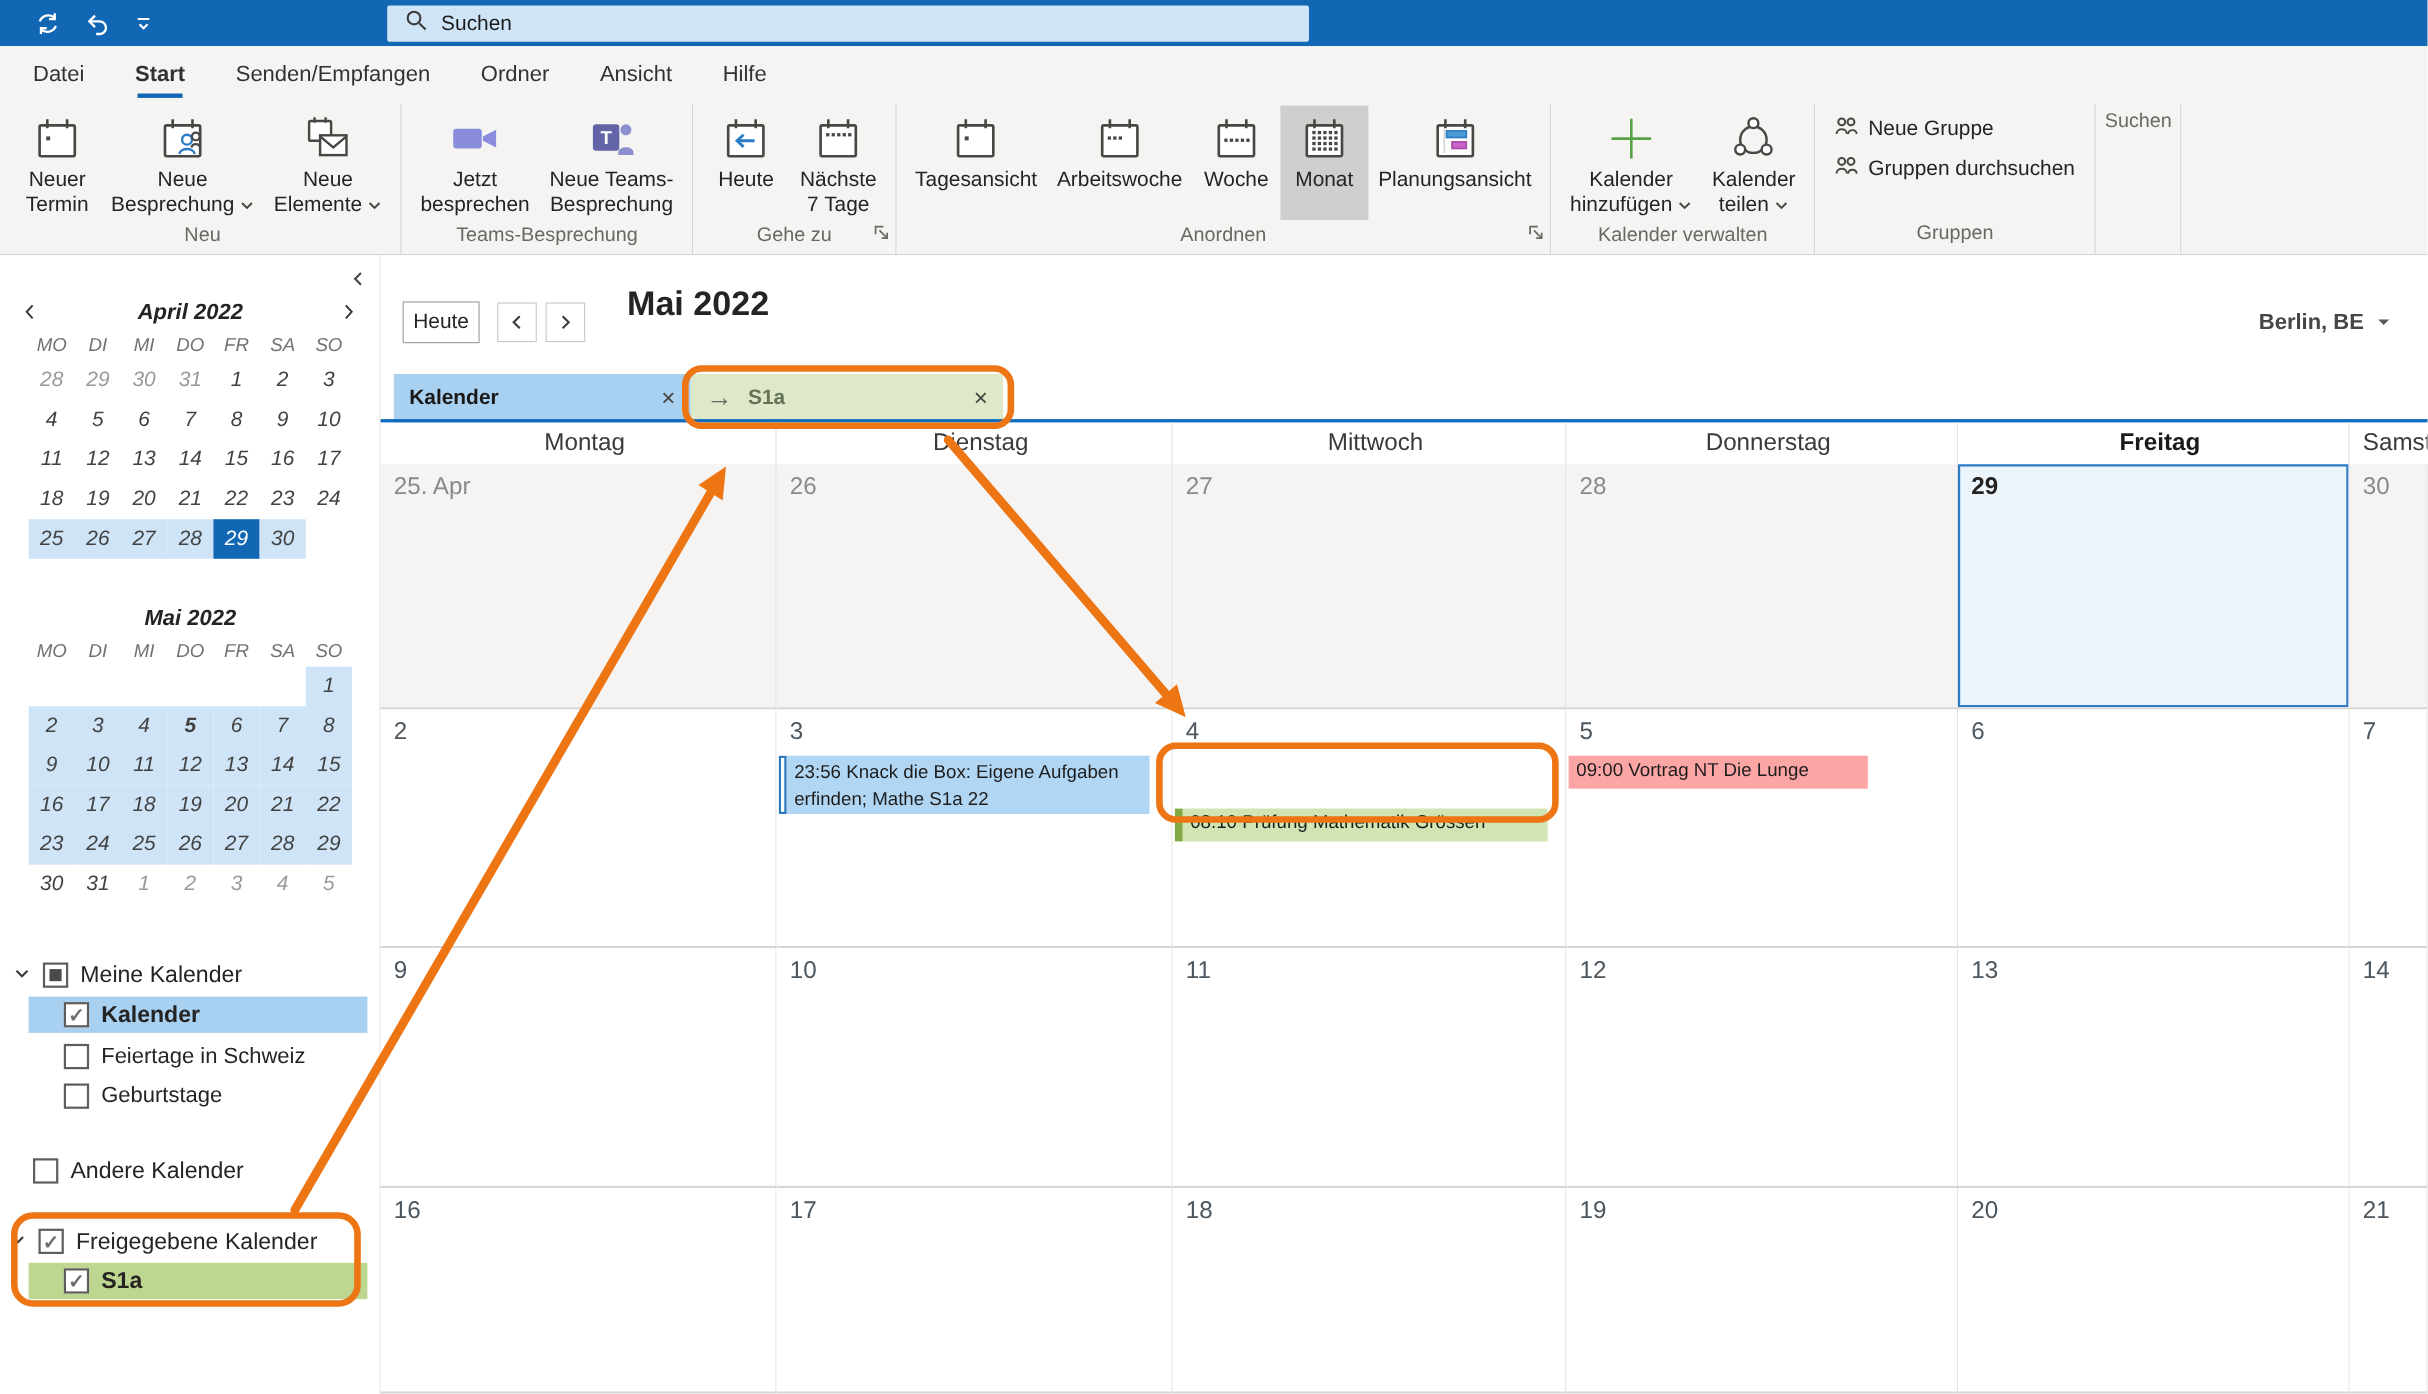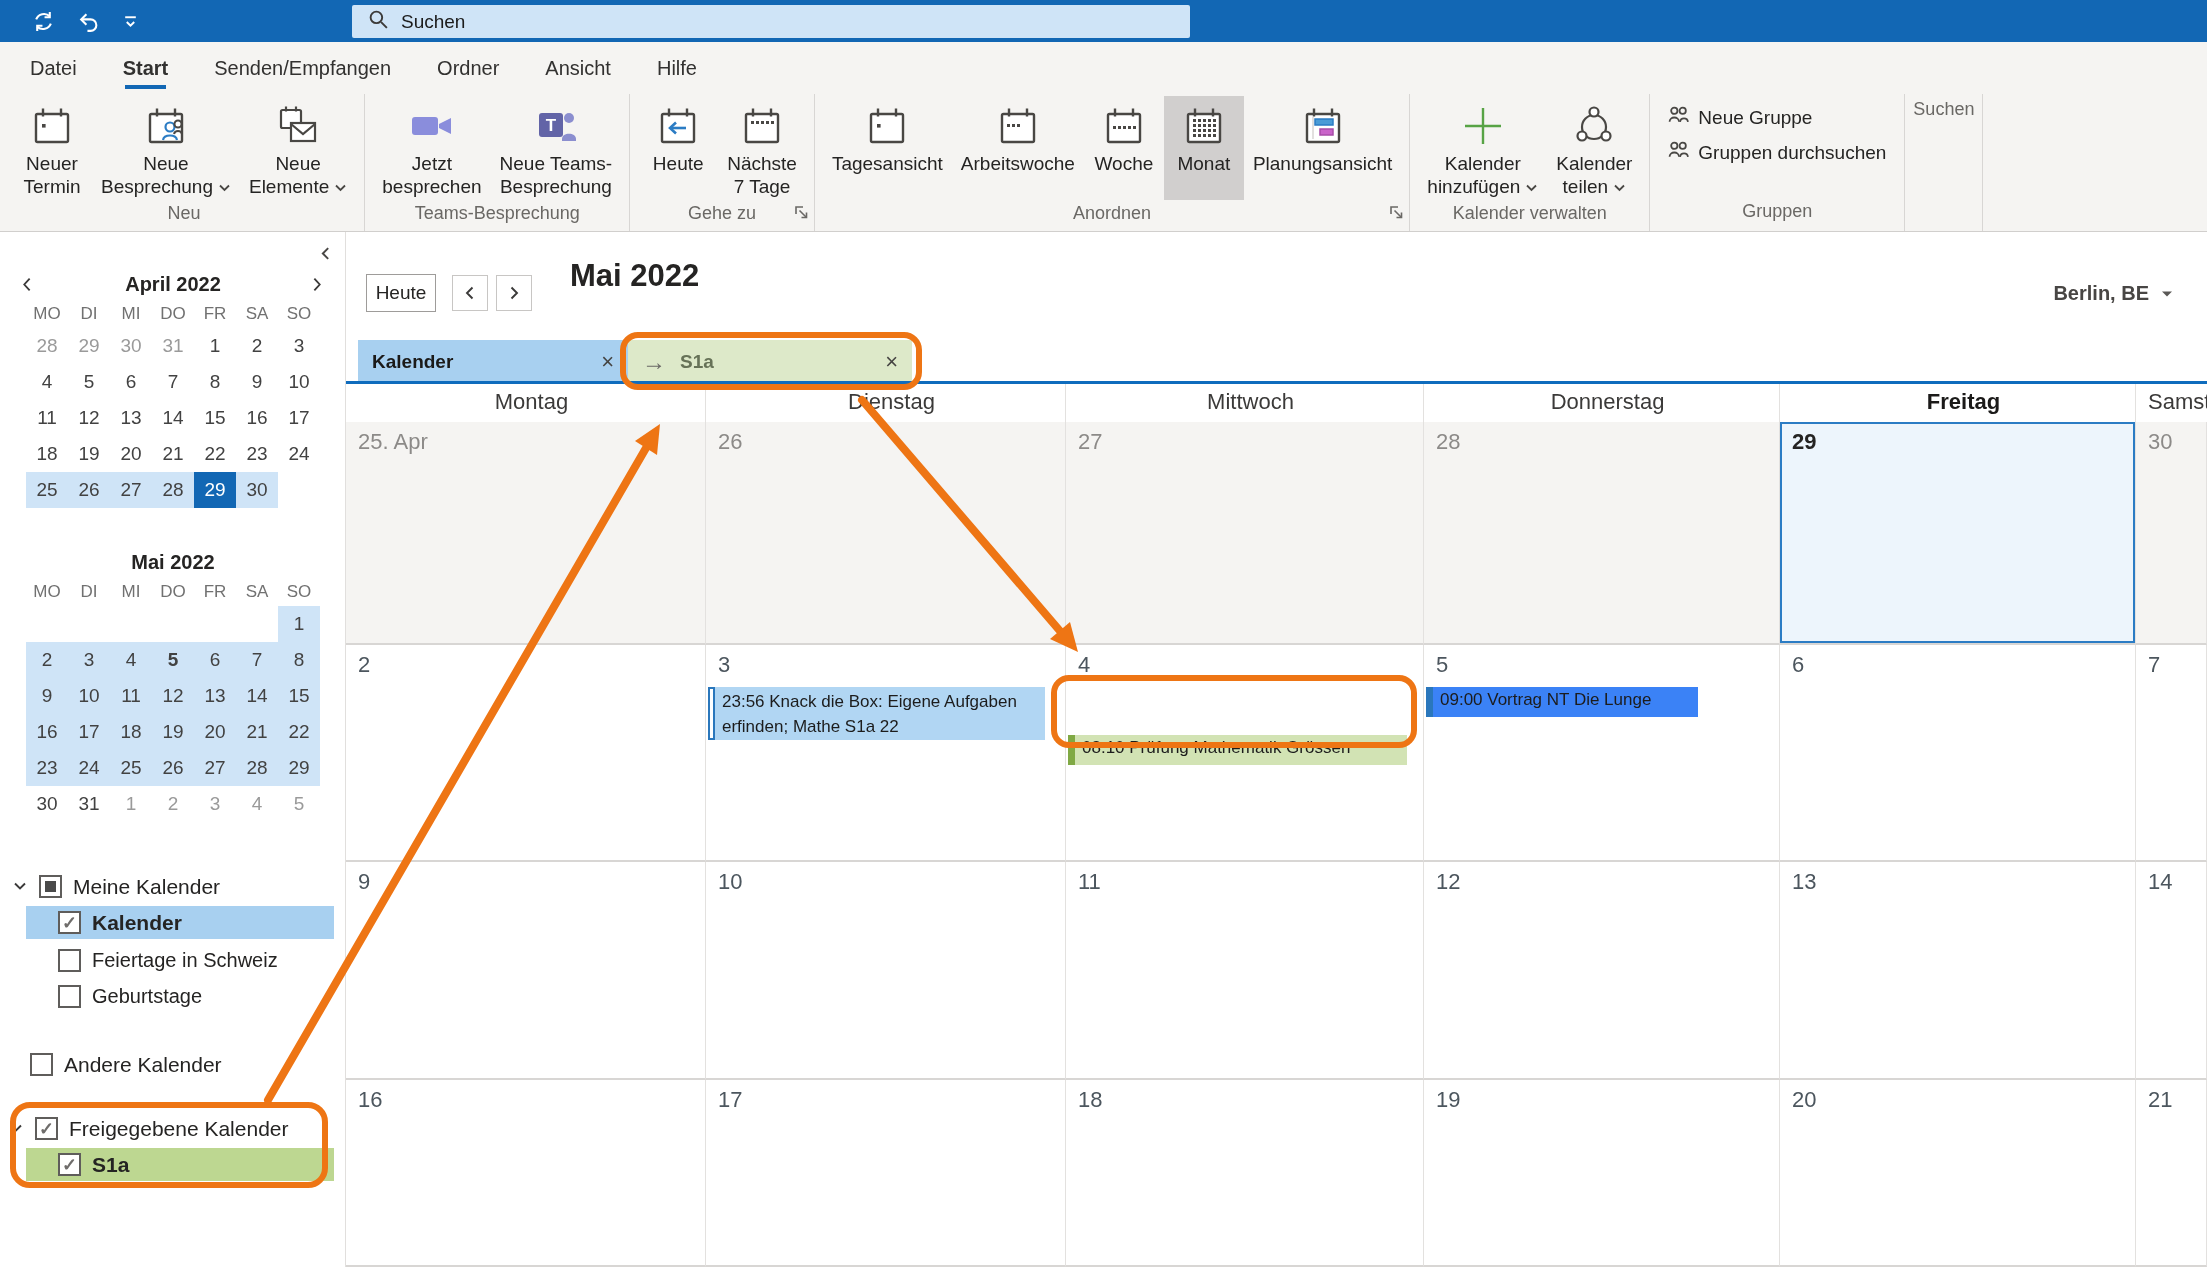--- a/index.html
+++ b/index.html
@@ -29,21 +29,21 @@
   .rlabel{white-space:nowrap;}
   .rrow{display:flex;align-items:center;gap:9px;font-size:19px;color:#252423;padding:3px 8px;white-space:nowrap;}
   .rrow.boxed{border:1px solid #c8c6c4;background:#fff;padding:5px 14px;}
   .rglabel{height:30px;text-align:center;font-size:18px;color:#6a6865;padding-top:3px;white-space:nowrap;}
   .launcher{position:absolute;right:4px;bottom:6px;}
   .chev-inline{margin-left:5px;}
 
   
   .sidebar{position:absolute;top:232px;left:0;width:346px;height:1035px;background:#fff;border-right:1px solid #e1dfdd;box-sizing:border-box;}
   .collapse{position:absolute;top:14px;right:12px;}
-  .minical{position:absolute;left:0;width:401px;}
+  .minical{position:absolute;left:0;width:401px;font-style:italic;}
   .mini-title{position:relative;width:294px;margin-left:26px;height:32px;display:flex;align-items:center;justify-content:center;font-size:20px;font-weight:bold;color:#252423;}
   .mini-prev{position:absolute;left:-6px;top:6px;}
   .mini-next{position:absolute;right:-4px;top:6px;}
   .mini-grid{display:grid;grid-template-columns:repeat(7,42px);margin-left:26px;}
   .mh{height:28px;display:flex;align-items:center;justify-content:center;font-size:17px;color:#717171;}
   .mc{height:36px;display:flex;align-items:center;justify-content:center;font-size:19px;color:#424242;}
   .mc.muted{color:#9a9a9a;}
   .mc.hl{background:#cfe4f7;}
   .mc.sel{background:#1267b4;color:#fff;}
   .mc.bold{font-weight:bold;}
@@ -78,21 +78,21 @@
   .cell.off{background:#f5f4f2;}
   .cell.todaysel{background:#edf5fc;box-shadow:inset 0 0 0 2px #2b7cc4;}
   .dnum{display:block;margin:7px 0 0 12px;font-size:22px;color:#4c565e;white-space:nowrap;}
   .cell.off .dnum{color:#8c8a88;}
   .cell.todaysel .dnum{font-weight:bold;color:#252423;}
   .event{position:absolute;top:42px;left:2px;height:30px;display:flex;align-items:stretch;font-size:17px;color:#1c1c1c;overflow:hidden;}
   .event .strip{width:7px;flex:none;}
   .event .etext{padding:3px 4px 0 7px;white-space:nowrap;overflow:hidden;}
   .event.two{height:53px;}
   .event.two .etext{white-space:normal;line-height:25px;padding-top:2px;}
-  .ev-blue{background:#3b82f6;}
+  .ev-blue{background:#fca5a5;flex-direction:column;}
   .ev-blue .strip{background:#2a77bc;}
   .ev-tent{background:#b1d6f3;}
   .ev-tent .strip{background:#fff;border:2px solid #2a77bc;box-sizing:border-box;}
   .ev-green{background:#d2e3b4;}
   .ev-green .strip{background:#80a944;}
 
   
   .obox{position:absolute;border:6px solid #ee7514;border-radius:18px;z-index:40;pointer-events:none;}
   #arrows{position:absolute;top:0;left:0;z-index:45;pointer-events:none;}
 </style>

